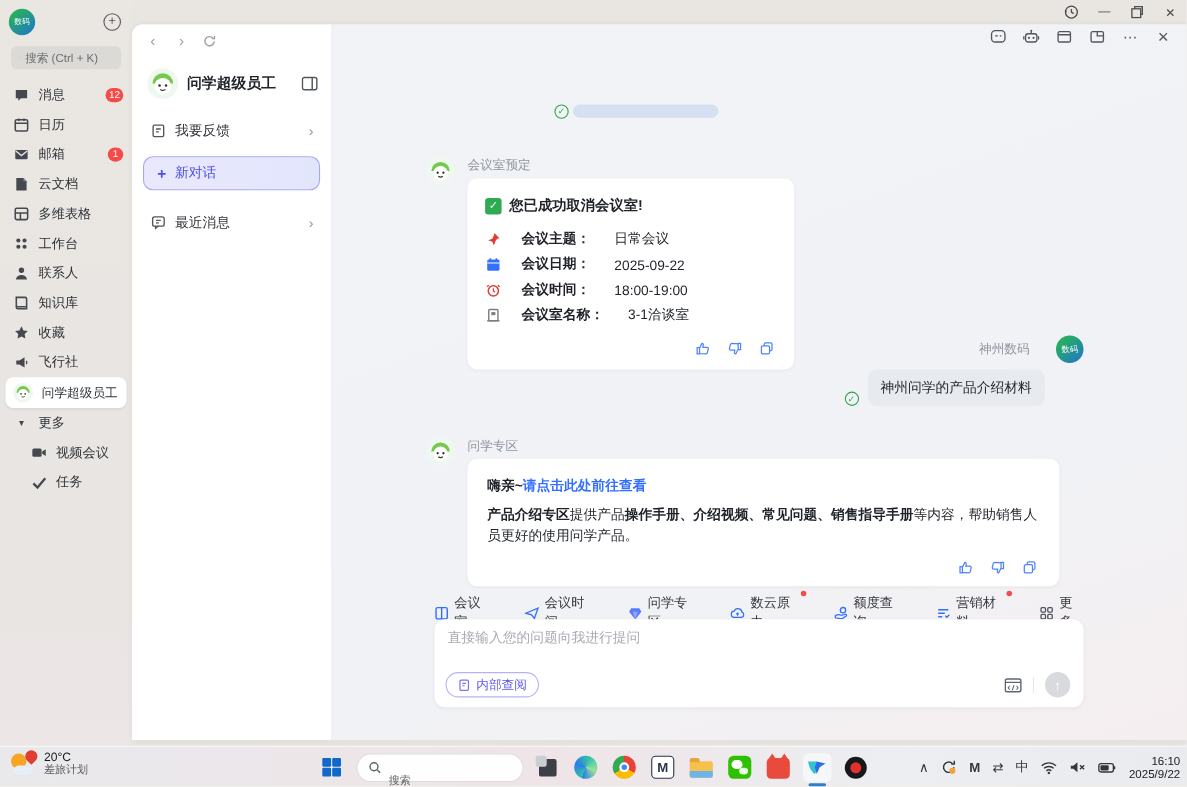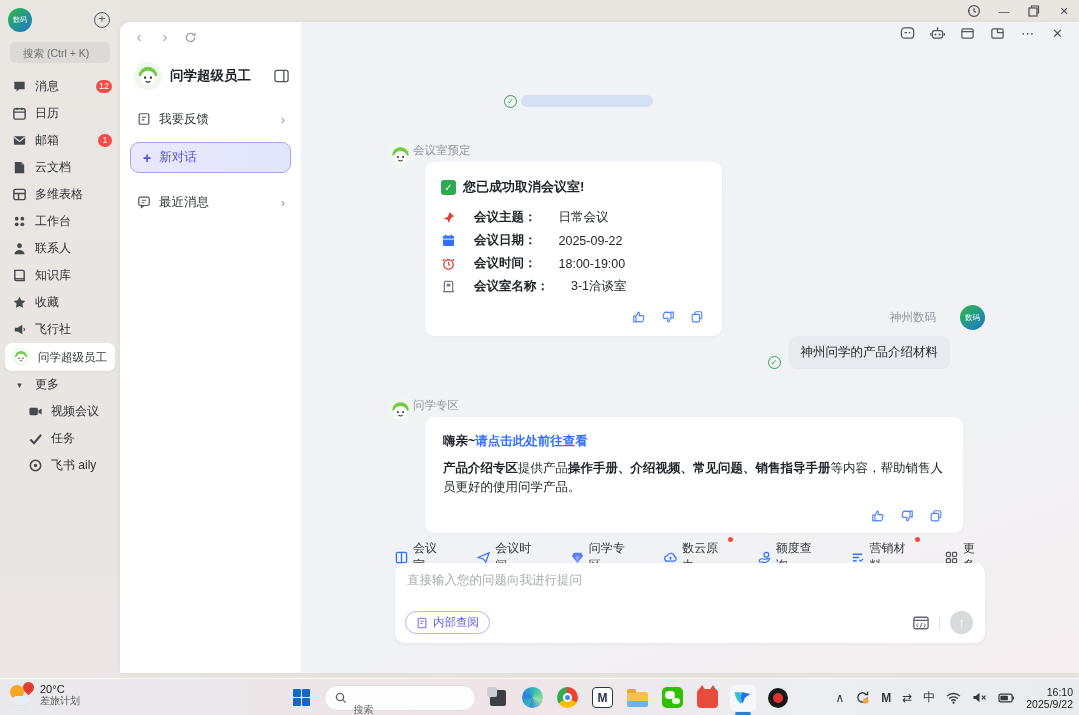--- a/index.html
+++ b/index.html
@@ -53,21 +53,21 @@
 
   .skel-row { position:absolute; left:0; right:0; top:47px; }
   .read-check { width:13px; height:13px; border:1.4px solid #2ea44f; border-radius:50%; color:#2ea44f; font-size:8px; line-height:11px; text-align:center; background:transparent; }
   .skel-bar { position:absolute; left:219px; top:2px; width:132px; height:12px; border-radius:6px; background:#d5e0f3; }
   .skel-check { position:absolute; left:202px; top:2px; }
 
   .msg { position:absolute; }
   .msg .sender { font-size:11.5px; color:#8f959e; margin-bottom:4px; }
   .card { background:#fff; border-radius:9px; box-shadow:0 1px 3px rgba(31,35,41,.04); position:relative; }
   .m1 { left:86px; top:97px; width:340px; }
-  .m1-row { display:flex; gap:0; }
+  .m1-row { display:flex; gap:12px; }
   .m1 .card { width:297px; padding:16px 16px 10px 16px; margin-left:37px; margin-top:-6px; }
   .card-title { display:flex; align-items:center; gap:7px; font-weight:bold; font-size:13px; margin-bottom:10px; }
   .ck-sq { width:15px; height:15px; background:#2faa53; border-radius:3px; color:#fff; font-size:10px; line-height:15px; text-align:center; flex:0 0 15px; }
   .field { display:flex; align-items:center; gap:18px; height:23px; font-size:12.5px; }
   .field .f-ic { width:15px; flex:0 0 15px; display:flex; justify-content:center; }
   .field b { font-weight:bold; }
   .field .fv { margin-left:4px; }
   .card-actions { display:flex; justify-content:flex-end; gap:15px; padding:12px 2px 2px 0; color:#4e83fd; }
   .act-ic { width:14px; height:14px; display:flex; align-items:center; justify-content:center; }
 
@@ -296,29 +296,20 @@
       <span>视频会议</span>
     </div>
     <div class="sd-item indent">
       <span class="ic">
           <svg width="15" height="15" viewBox="0 0 16 16">
             <path d="M2.5 9l4 4L14 4" fill="none" stroke="#45494f" stroke-width="2.2"></path>
           </svg>
         </span>
       <span>任务</span>
     </div>
-    <div class="sd-item indent">
-      <span class="ic">
-          <svg width="15" height="15" viewBox="0 0 16 16">
-            <circle cx="8" cy="8" r="5.5" fill="none" stroke="#45494f" stroke-width="1.6"></circle>
-            <circle cx="8" cy="8" r="1.8" fill="#45494f"></circle>
-          </svg>
-        </span>
-      <span>飞书 aily</span>
-    </div>
   </div>
 
   <div class="mainwin">
 
     <div class="panel">
       <div class="panel-nav">
         <span class="nav-arrow">‹</span>
         <span class="nav-arrow">›</span>
         <span class="nav-arrow">
             <svg width="13" height="13" viewBox="0 0 14 14">

